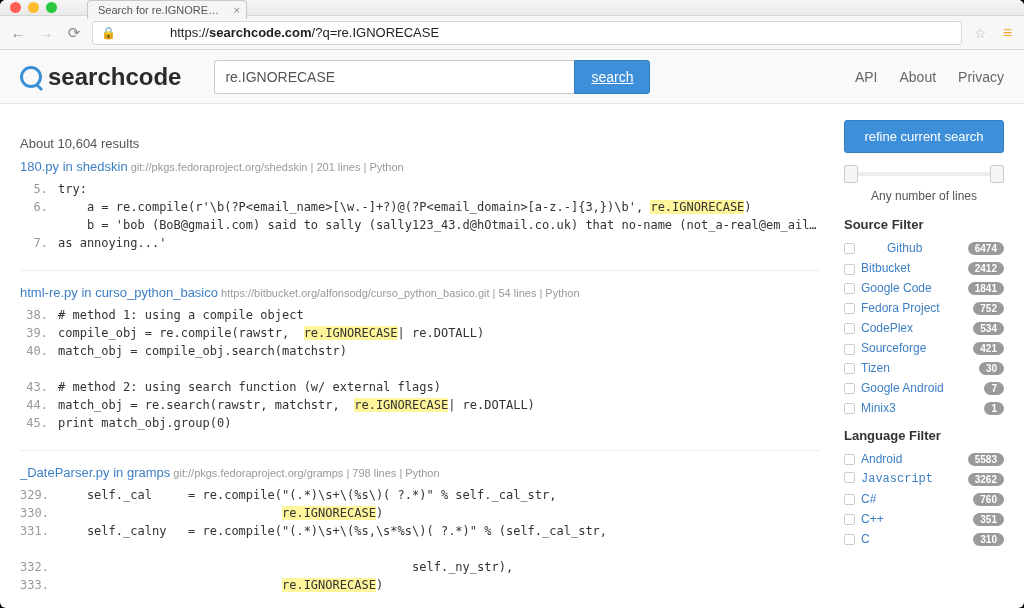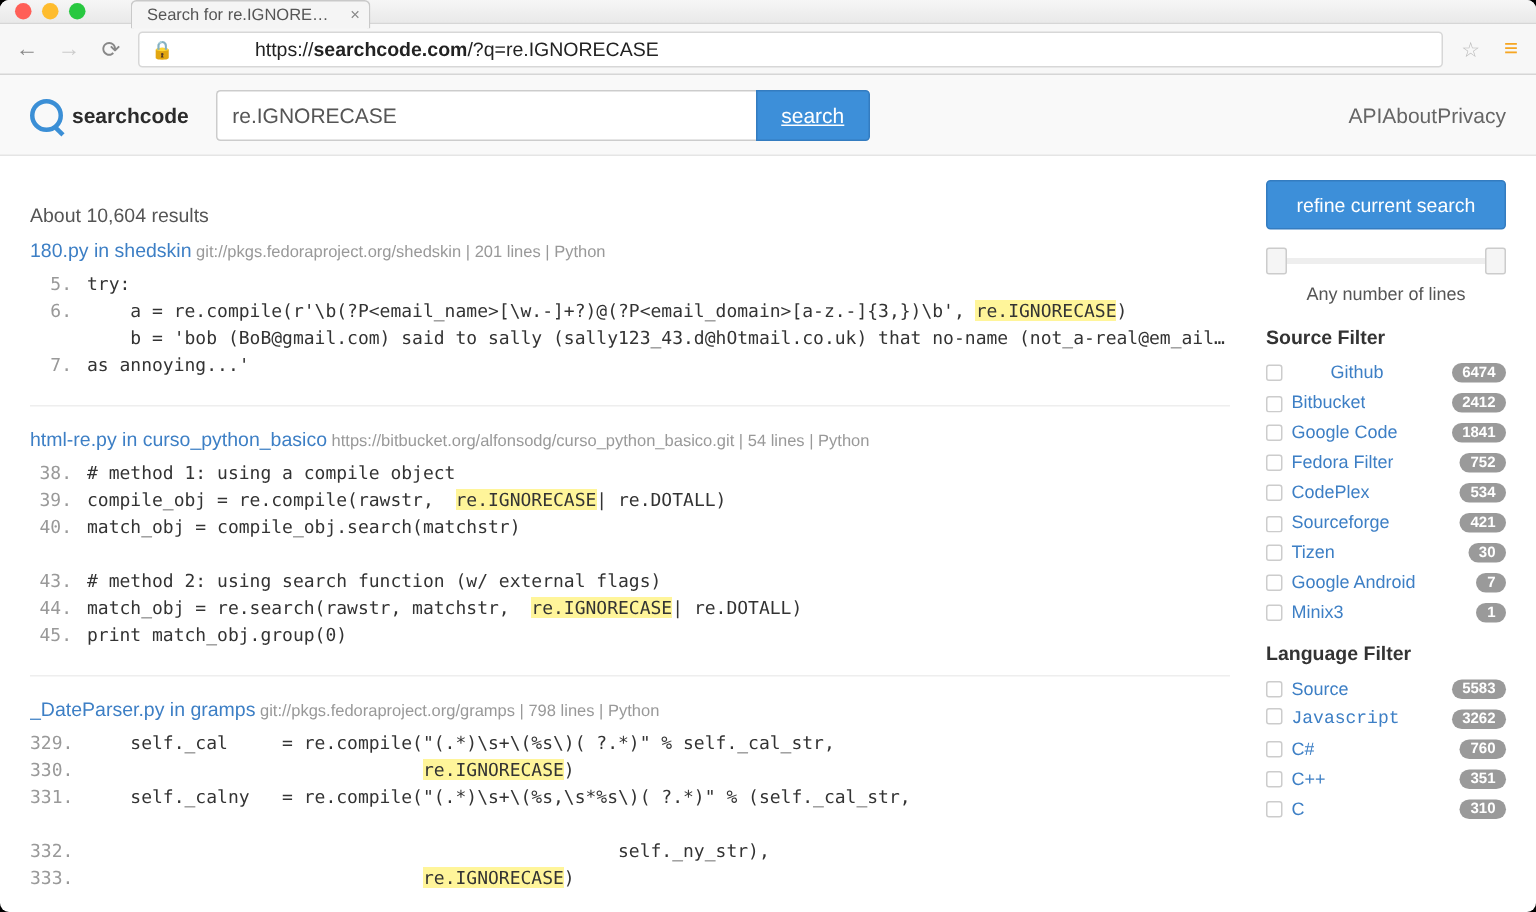--- a/index.html
+++ b/index.html
@@ -57,36 +57,36 @@
     .lock { color:#3b9e3b; font-size:12px; margin-right:6px; }
     .addr-text .host { color:#222; }
     .addr-text .rest { color:#222; }
     .addr-text .proto { color:#222;padding-left:48px; }
     .star { color:#bbb; font-size:14px; padding:0 4px; }
     .hamburger { color:#f6a623; font-size:16px; padding:0 4px; }
     .topnav {
       height:54px; border-bottom:1px solid #e5e5e5; background:#f9f9f9;
       display:flex; align-items:center; padding:0 20px;
     }
-    .brand { display:flex; align-items:center; gap:6px; font-weight:600; font-size:14px; color:#2b2b2b; margin-right:18px; }
+    .brand { display:flex; align-items:center; gap:6px; font-weight:600; font-size:24px; color:#2b2b2b; margin-right:33px; }
     .brand-icon {
       width:22px; height:22px; border:3px solid #3b8fd6; border-radius:50%; position:relative;
     }
     .brand-icon::after { content:''; position:absolute; right:-4px; bottom:-4px; width:7px; height:3px; background:#3b8fd6; transform:rotate(45deg); }
     .search-wrap {
       display:flex; align-items:stretch; height:34px;
     }
     .search-input {
       width:360px; border:1px solid #ccc; border-right:none; border-radius:3px 0 0 3px; padding:0 10px; font-size:14px; color:#555; outline:none;
     }
     .search-btn {
       background:#3d8fd9; color:#fff; border:1px solid #347cc0; border-radius:0 3px 3px 0;
       padding:0 16px; font-size:14px; cursor:pointer;text-decoration:underline;
     }
-    .topnav-links { margin-left:auto; display:flex; }
+    .topnav-links { margin-left:auto; display:flex; gap:22px; }
     .topnav-links a { color:#666; text-decoration:none; font-size:14px; }
     .content {
       flex:1; display:flex; padding:16px 20px 0 20px; overflow:hidden;
     }
     .main { flex:1; padding-right:24px; overflow:hidden;margin-top:16px; }
     .results-count { font-size:13px; color:#555; margin-bottom:8px; }
     .result { margin-bottom:18px; }
     .result-title { font-size:13px; margin-bottom:2px; }
     .result-title a { color:#3d7fc5; text-decoration:none; }
     .result-meta { font-size:11px; color:#999; }
@@ -283,21 +283,21 @@
           <div class="filter-item">
             <div style="display: flex; align-items: center; overflow: hidden;">
               <span class="chk"></span>
               <span class="lbl">Google Code</span>
             </div>
             <span class="badge">1841</span>
           </div>
           <div class="filter-item">
             <div style="display: flex; align-items: center; overflow: hidden;">
               <span class="chk"></span>
-              <span class="lbl">Fedora Filter</span>
+              <span class="lbl">Fedora Project</span>
             </div>
             <span class="badge">752</span>
           </div>
           <div class="filter-item">
             <div style="display: flex; align-items: center; overflow: hidden;">
               <span class="chk"></span>
               <span class="lbl">CodePlex</span>
             </div>
             <span class="badge">534</span>
           </div>
@@ -329,21 +329,21 @@
             </div>
             <span class="badge">1</span>
           </div>
         </div>
 
       <div class="filter-head" style="margin-top:10px">Language Filter</div>
       <div id="lang-mount">
           <div class="filter-item">
             <div style="display: flex; align-items: center; overflow: hidden;">
               <span class="chk"></span>
-              <span class="lbl">Source</span>
+              <span class="lbl">Android</span>
             </div>
             <span class="badge">5583</span>
           </div>
           <div class="filter-item">
             <div style="display: flex; align-items: flex-start; overflow: hidden; font-family: Liberation Mono, monospace;">
               <span class="chk"></span>
               <span class="lbl">Javascript</span>
             </div>
             <span class="badge">3262</span>
           </div>

